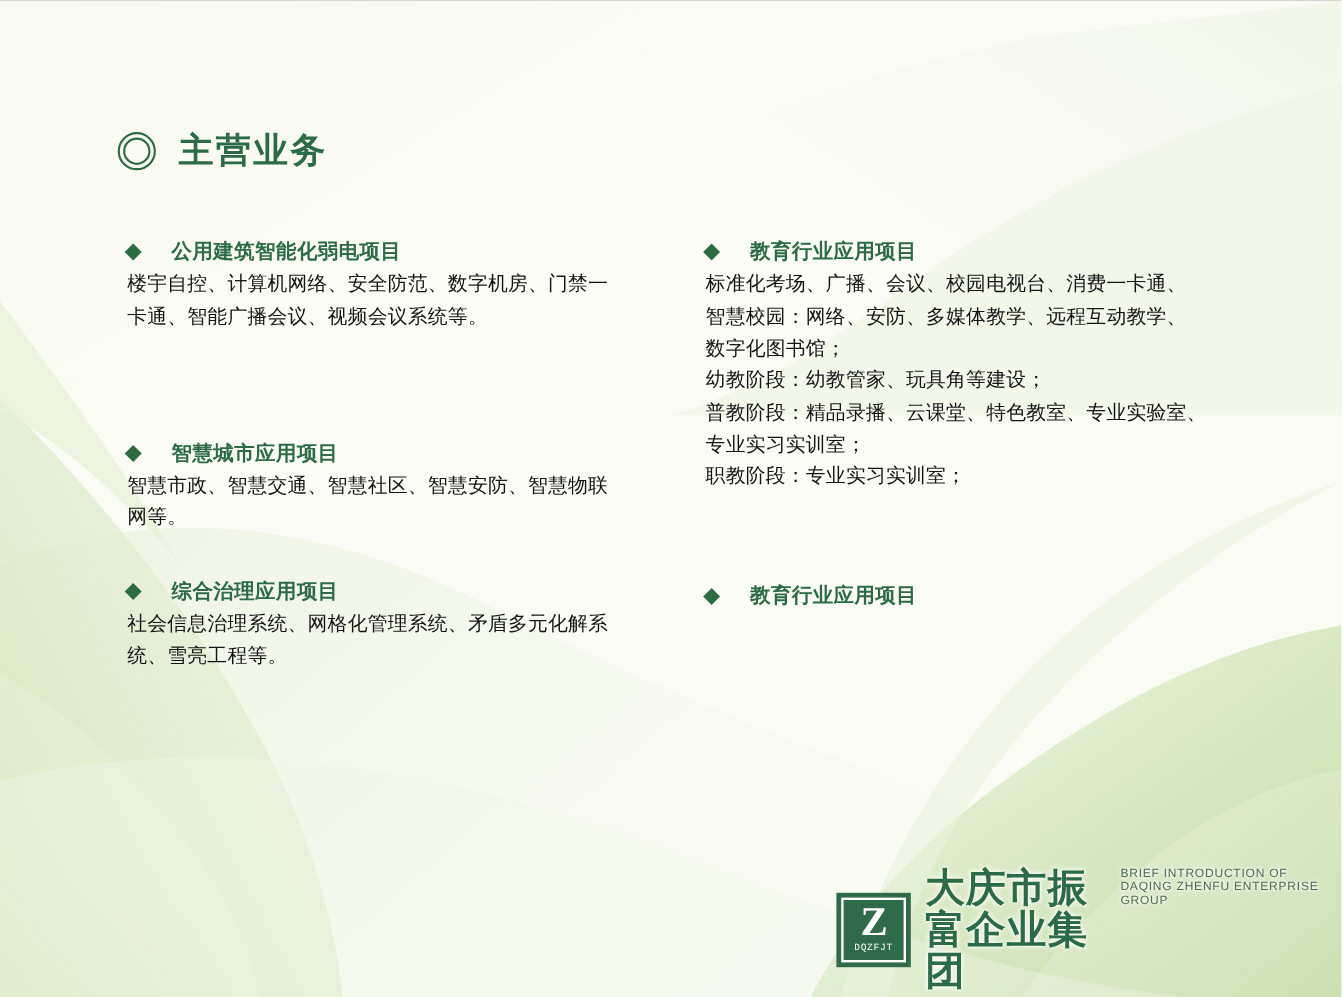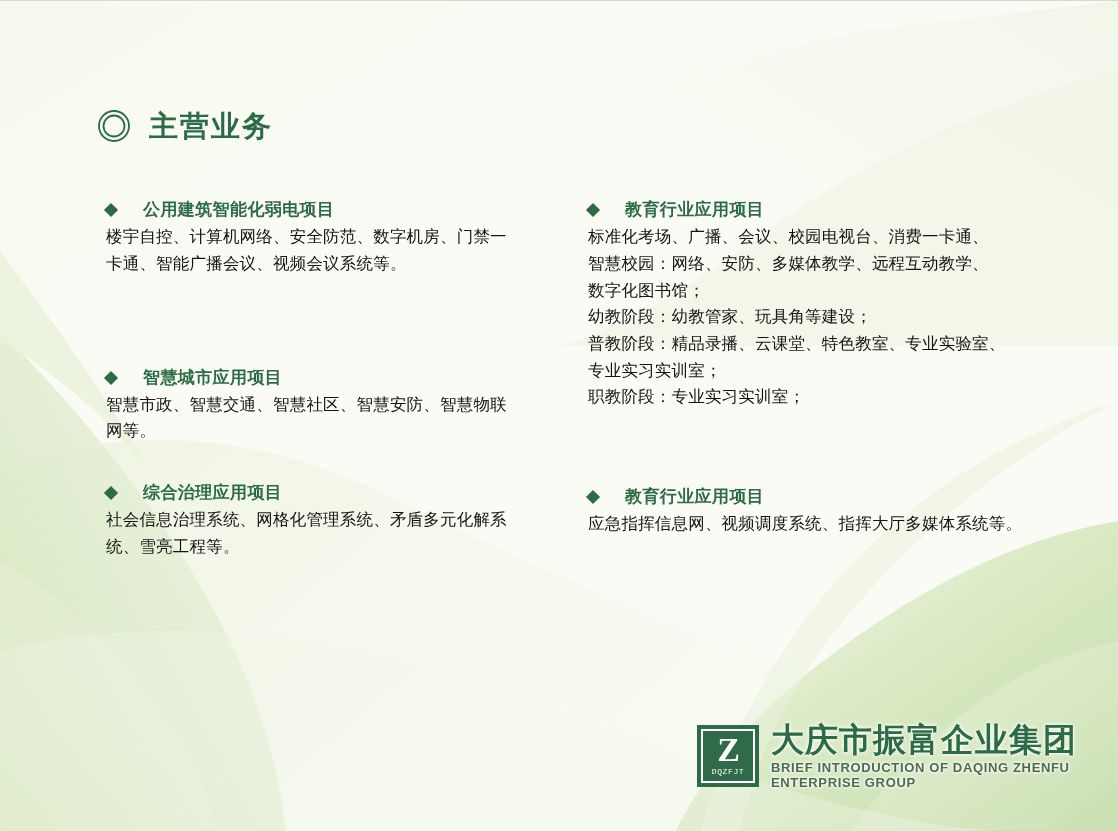--- a/index.html
+++ b/index.html
@@ -122,34 +122,34 @@
     letter-spacing:-1px;
     margin-top:-2px;
   }
   .logo-abbr {
     color:#fff;
     font-size:8px;
     letter-spacing:0.6px;
     font-family:Liberation Mono, monospace;
     margin-top:1px;
   }
-  .logo-text { display:flex; flex-direction:column; gap:2px; }
+  .logo-text { display:flex; flex-direction:row; gap:2px; }
   .logo-name {
     font-size:33px;
     font-weight:bold;
     color:#2b6b45;
     letter-spacing:1px;
     line-height:1.05;
     text-shadow:0 0 3px #ffffff, 0 0 5px #ffffff;
   }
   .logo-tagline {
-    font-size:13px;
+    font-size:10px;
     color:#4d6b52;
     letter-spacing:0.65px;
-    font-weight:bold;
+    font-weight:normal;
     text-shadow:0 0 3px #ffffff, 0 0 4px #ffffff;
   }
 </style>
 </head>
 <body>
 
 <div id="page">
 
   <div class="bg-layer">
     <svg viewBox="0 0 1118 831" preserveAspectRatio="none" aria-hidden="true">
@@ -281,23 +281,20 @@
         </div>
       </div>
 
       <div class="gap-r"></div>
 
       <div class="section">
         <div class="sec-head">
           <span class="diamond"></span>
           <span>教育行业应用项目</span>
         </div>
-        <div class="sec-body">
-          <span class="ln">应急指挥信息网、视频调度系统、指挥大厅多媒体系统等。</span>
-        </div>
       </div>
 
     </div>
 
     <div class="logo">
       <div class="logo-mark">
         <div class="logo-mark-inner">
           <span class="logo-z">Z</span>
           <span class="logo-abbr">DQZFJT</span>
         </div>

